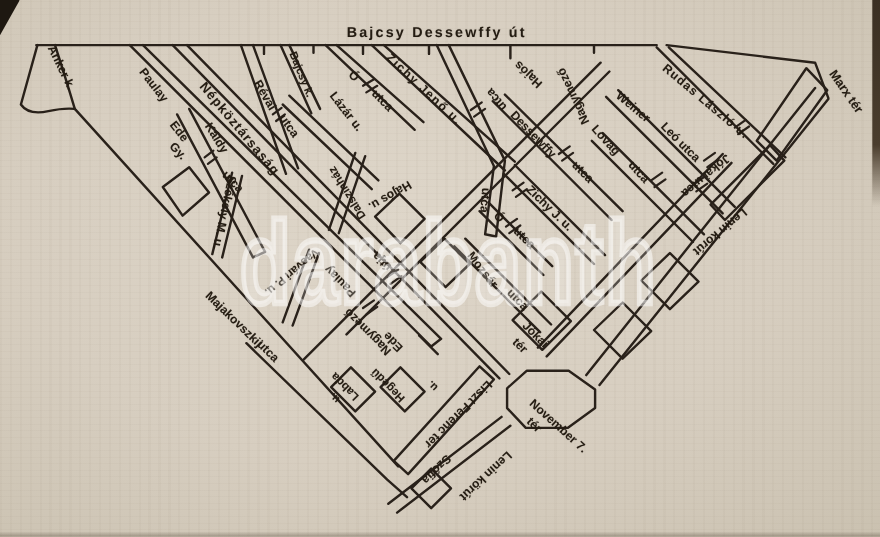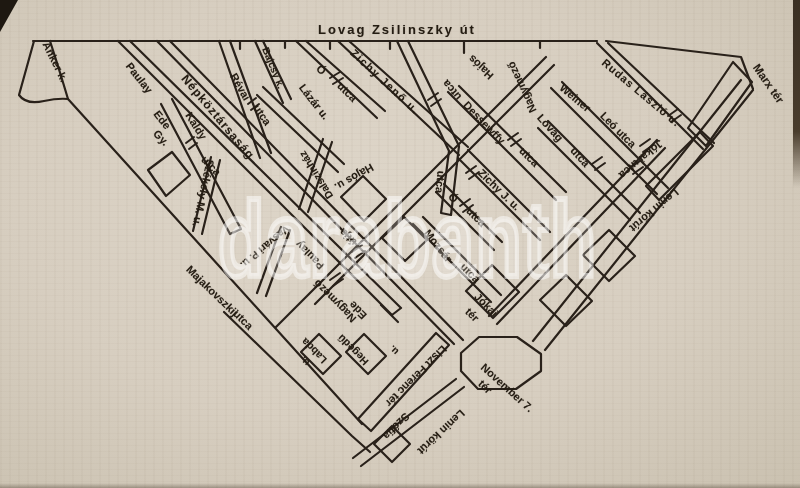--- a/index.html
+++ b/index.html
@@ -105,21 +105,21 @@
       <path d="M330,280 L340,273 M333,286 L343,279"></path>
       <path d="M248,104 L256,98 M251,110 L259,104"></path>
       <path d="M466,173 L476,166 M469,179 L479,172"></path>
       <path d="M630,168 L640,161 M633,174 L643,167"></path>
       <path d="M428,100 L438,93 M431,106 L441,99"></path>
       <path d="M352,252 L362,245 M355,258 L365,251"></path>
     </g>
   </svg>
 
   <div id="labels">
-      <span class="lbl" style="left: 397px; top: 29px; font-size: 13px; letter-spacing: 2px; transform: translate(-50%, -50%) rotate(0deg);">Lovag Zsilinszky út</span>
+      <span class="lbl" style="left: 397px; top: 29px; font-size: 13px; letter-spacing: 2px; transform: translate(-50%, -50%) rotate(0deg);">Bajcsy Dessewffy út</span>
       <span class="lbl" style="left: 55px; top: 62px; transform: translate(-50%, -50%) rotate(64deg);">Anker k.</span>
       <span class="lbl" style="left: 139px; top: 78px; transform: translate(-50%, -50%) rotate(52deg);">Paulay</span>
       <span class="lbl" style="left: 162px; top: 120px; transform: translate(-50%, -50%) rotate(52deg);">Ede</span>
       <span class="lbl" style="left: 196px; top: 126px; transform: translate(-50%, -50%) rotate(58deg);">Káldy</span>
       <span class="lbl" style="left: 161px; top: 138px; transform: translate(-50%, -50%) rotate(46deg);">Gy.</span>
       <span class="lbl" style="left: 211px; top: 166px; transform: translate(-50%, -50%) rotate(46deg);">utca</span>
       <span class="lbl" style="left: 218px; top: 117px; font-size: 12px; letter-spacing: 1px; transform: translate(-50%, -50%) rotate(50deg);">Népköztársaság</span>
       <span class="lbl" style="left: 348px; top: 237px; transform: translate(-50%, -50%) rotate(-135deg);">útja</span>
       <span class="lbl" style="left: 240px; top: 87px; transform: translate(-50%, -50%) rotate(60deg);">Révai</span>
       <span class="lbl" style="left: 262px; top: 115px; transform: translate(-50%, -50%) rotate(55deg);">utca</span>

